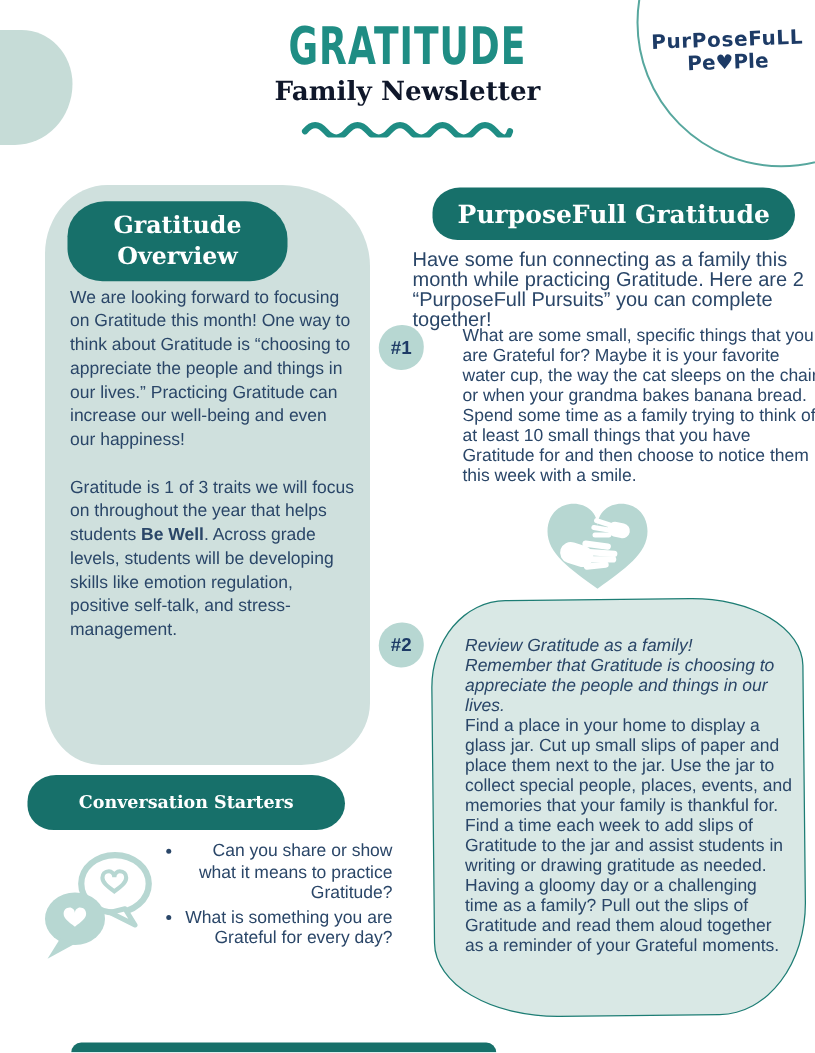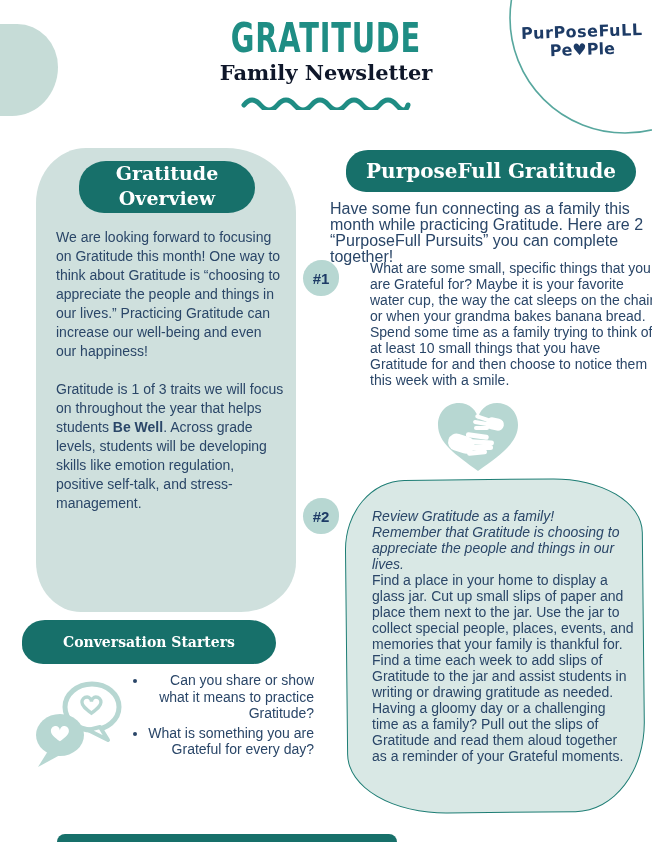--- a/index.html
+++ b/index.html
@@ -24,23 +24,23 @@
   .logo .l1{font-size:16px;letter-spacing:0.5px;}
   .logo .l2{font-size:16px;margin-top:-1px;}
 
   
   .badge{position:absolute;background:#17706a;color:#ffffff;text-align:center;
          font-family:"DejaVu Serif","Liberation Serif",serif;font-weight:700;}
 
   
   .left-panel{position:absolute;left:36px;top:148px;width:260px;height:464px;background:#cfe0dd;
               border-radius:50px 70px 55px 45px / 55px 65px 50px 50px;}
-  .overview-badge{left:79px;top:161px;width:176px;height:52px;font-size:19px;line-height:1.3;
+  .overview-badge{left:54px;top:161px;width:176px;height:64px;font-size:19px;line-height:1.3;
                   border-radius:30px 34px 30px 28px / 28px 30px 28px 26px;
-                  display:flex;align-items:flex-start;justify-content:center;}
+                  display:flex;align-items:center;justify-content:center;}
   .overview-text{position:absolute;left:56px;top:228px;width:228px;font-size:14px;line-height:19px;}
   .overview-text .para{margin:0 0 19px 0;}
 
   .conv-badge{left:22px;top:620px;width:254px;height:44px;font-size:14px;line-height:44px;
               border-radius:26px 30px 26px 24px / 24px 26px 24px 22px;}
   .bubbles{position:absolute;left:30px;top:674px;}
   .conv-list{position:absolute;left:132px;top:672px;width:166px;margin:0;padding-left:16px;
              font-size:14px;line-height:16.5px;text-align:right;}
   .conv-list li{margin-bottom:3px;}
 

